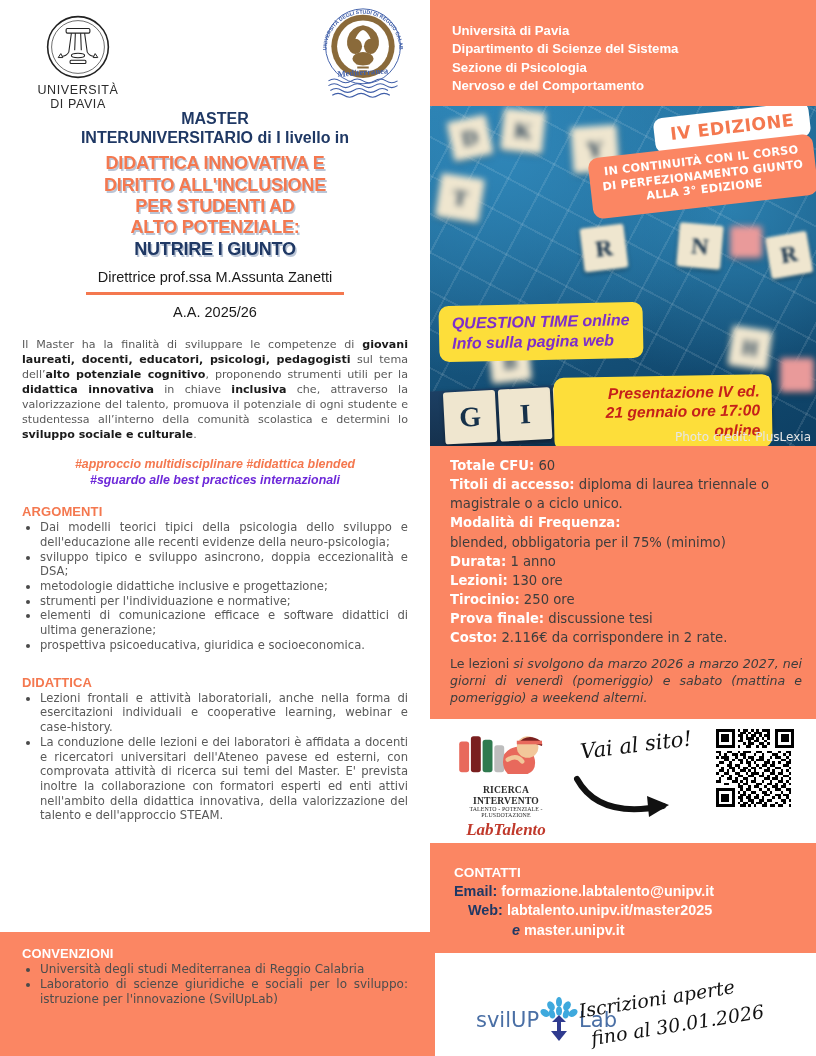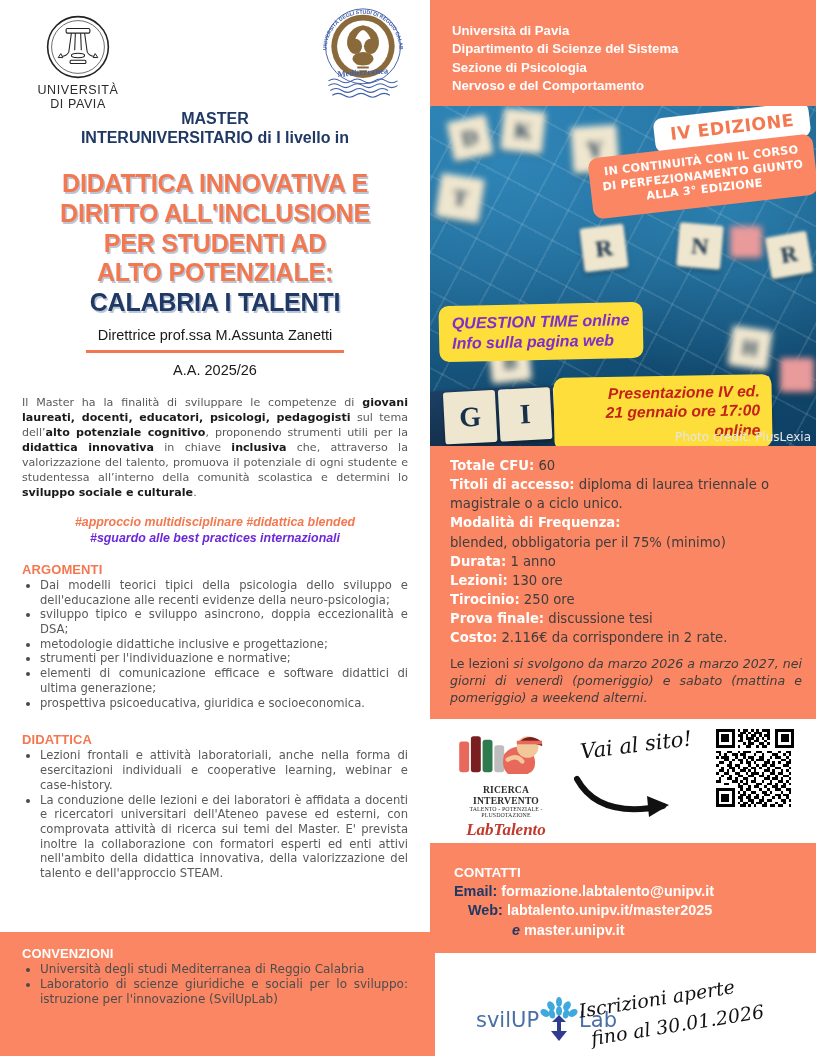--- a/index.html
+++ b/index.html
@@ -23,22 +23,22 @@
     font-family: "Liberation Sans", sans-serif;
     font-size: 12.5px; color: #2b2b2b; line-height: 1.12; letter-spacing: .6px; margin-top: 3px;
   }
   .logo-reggio { position: absolute; left: 315px; top: 6px; width: 96px; height: 96px; }
 
   .master-kicker {
     text-align: center; color: #1f3864; font-weight: bold;
     font-size: 16px; line-height: 1.16; margin-top: 2px;
   }
   .bigtitle {
-    text-align: center; font-weight: bold; font-size: 25px;
-    line-height: 1.19; letter-spacing: -0.2px; margin-top: 22px;
+    text-align: center; font-weight: bold; font-size: 18px;
+    line-height: 1.19; letter-spacing: -0.2px; margin-top: 6px;
     text-shadow: 1.5px 1.5px 0 rgba(130,150,180,.55);
   }
   .bigtitle .o { color: #f4784f; display: block; }
   .bigtitle .b { color: #1f3864; display: block; }
   .direttrice {
     text-align: center; font-size: 14.5px; color: #1a1a1a; margin-top: 9px;
     font-family: "Liberation Sans", sans-serif;
   }
   .rule-orange { width: 258px; height: 3px; background: #f4784f; margin: 7px auto 0; }
   .aa { text-align: center; font-size: 14.5px; color: #1a1a1a; margin-top: 9px; }
@@ -249,21 +249,21 @@
     <div class="master-kicker">
       <div>MASTER</div>
       <div>INTERUNIVERSITARIO di I livello in</div>
     </div>
 
     <div class="bigtitle">
       <span class="o">DIDATTICA INNOVATIVA E</span>
       <span class="o">DIRITTO ALL'INCLUSIONE</span>
       <span class="o">PER STUDENTI AD</span>
       <span class="o">ALTO POTENZIALE:</span>
-      <span class="b">CALABRIA I TALENTI</span>
+      <span class="b">NUTRIRE I GIUNTO</span>
     </div>
 
     <div class="direttrice">Direttrice prof.ssa M.Assunta Zanetti</div>
     <div class="rule-orange"></div>
     <div class="aa">A.A. 2025/26</div>
 
     <p class="para">Il Master ha la finalità di sviluppare le competenze di <b>giovani laureati, docenti, educatori, psicologi, pedagogisti</b> sul tema dell’<b>alto potenziale cognitivo</b>, proponendo strumenti utili per la <b>didattica innovativa</b> in chiave <b>inclusiva</b> che, attraverso la valorizzazione del talento, promuova il potenziale di ogni studente e studentessa all’interno della comunità scolastica e determini lo <b>sviluppo sociale e culturale</b>.</p>
 
     <div class="hashtags">
       <span class="h1">#approccio multidisciplinare #didattica blended</span>

